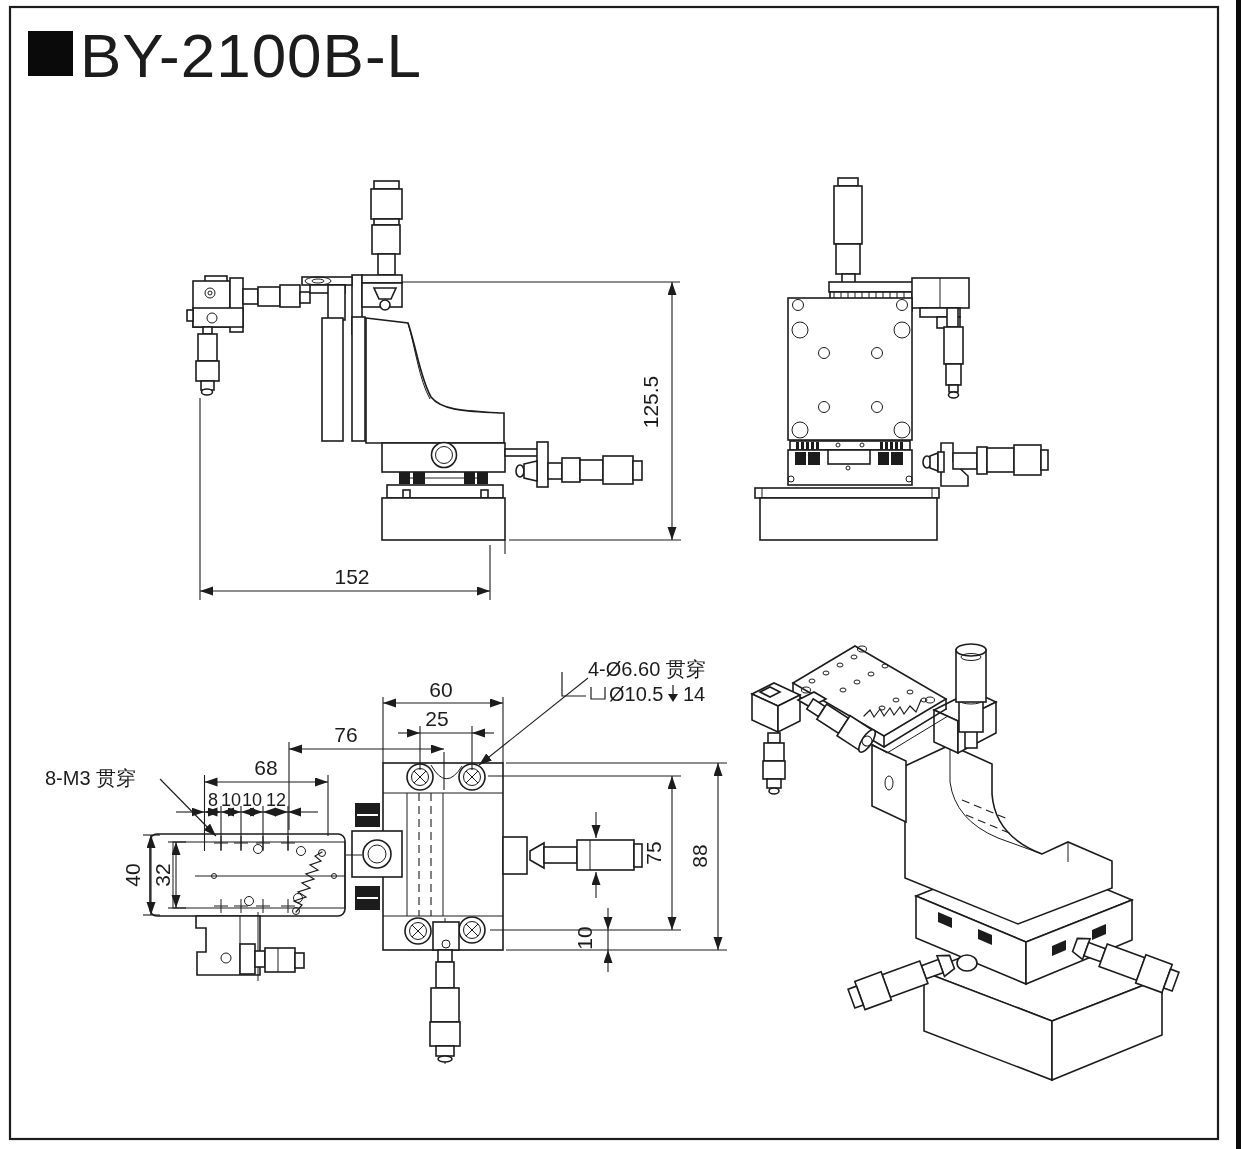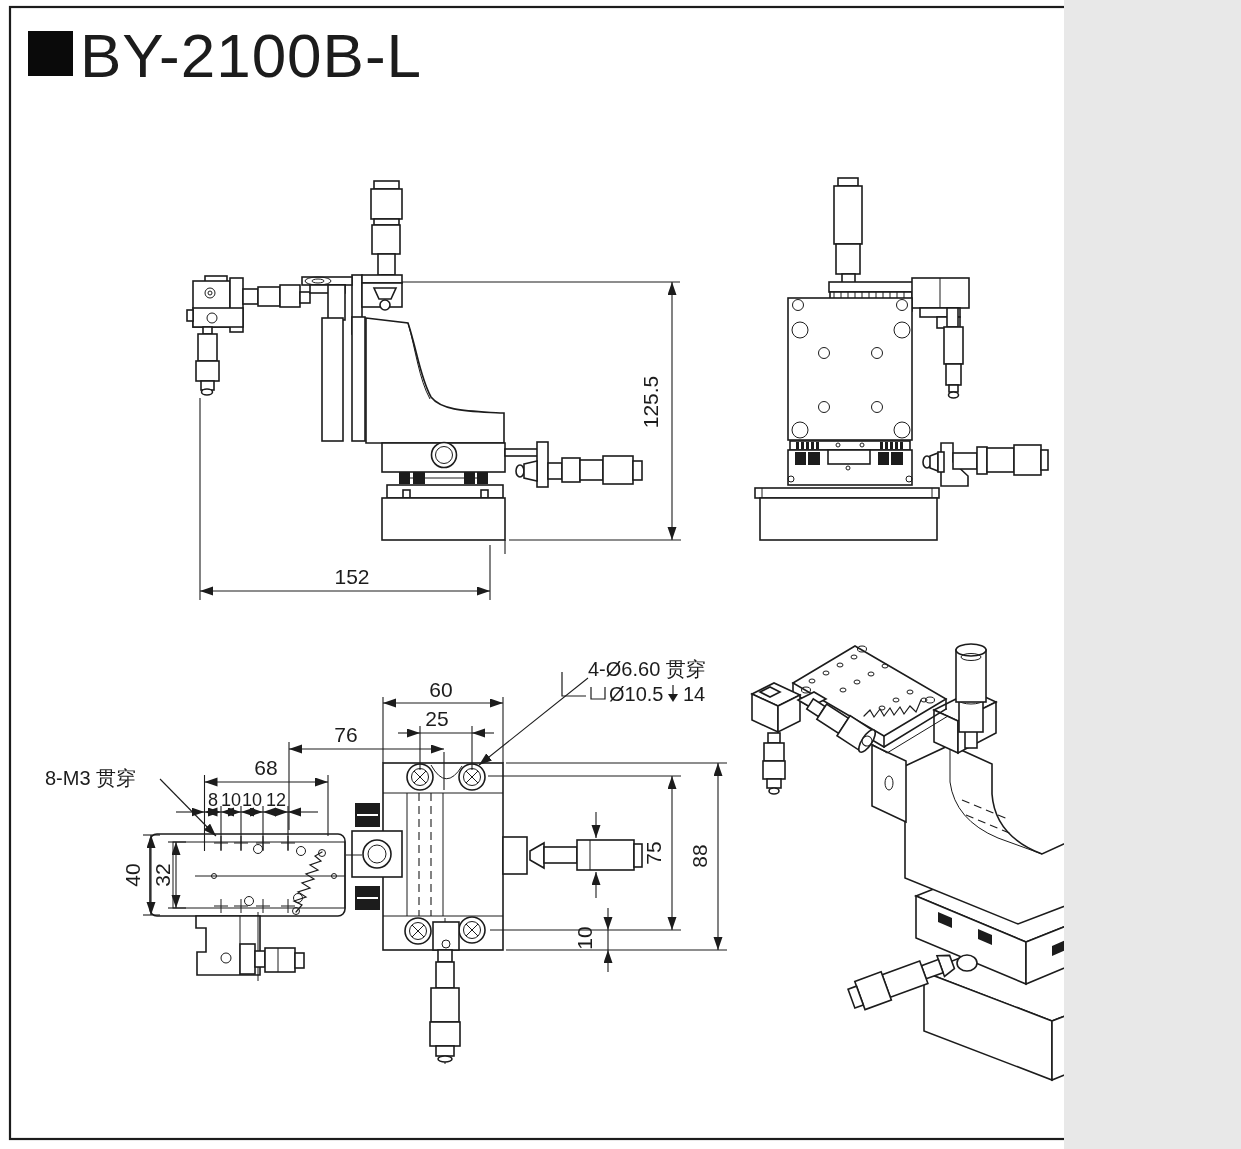--- a/index.html
+++ b/index.html
@@ -1,16 +1,16 @@
 <!DOCTYPE html>
 <html><head>
 <meta charset="utf-8">
 <style>
   html,body{margin:0;padding:0;background:#e8e8e8;}
-  .sheet{position:relative;width:1064px;height:1149px;background:#ffffff;overflow:hidden;
+  .sheet{position:relative;width:1241px;height:1149px;background:#ffffff;overflow:hidden;
          font-family:"Liberation Sans",sans-serif;}
   svg{position:absolute;left:0;top:0;}
   svg text{font-family:"Liberation Sans",sans-serif;fill:#1c1c1c;}
   .s  {stroke:#1c1c1c;stroke-width:1.6;fill:none;stroke-linejoin:miter;stroke-linecap:square;}
   .sw {stroke:#1c1c1c;stroke-width:1.6;fill:#ffffff;stroke-linejoin:miter;}
   .sb {fill:#1c1c1c;stroke:none;}
   .d  {stroke:#1c1c1c;stroke-width:1.1;fill:none;}
   .dt {stroke:#1c1c1c;stroke-width:1.2;fill:none;}
   .dsh{stroke:#1c1c1c;stroke-width:1.1;fill:none;stroke-dasharray:8 5;}
   .thin{stroke:#1c1c1c;stroke-width:1;fill:none;}

